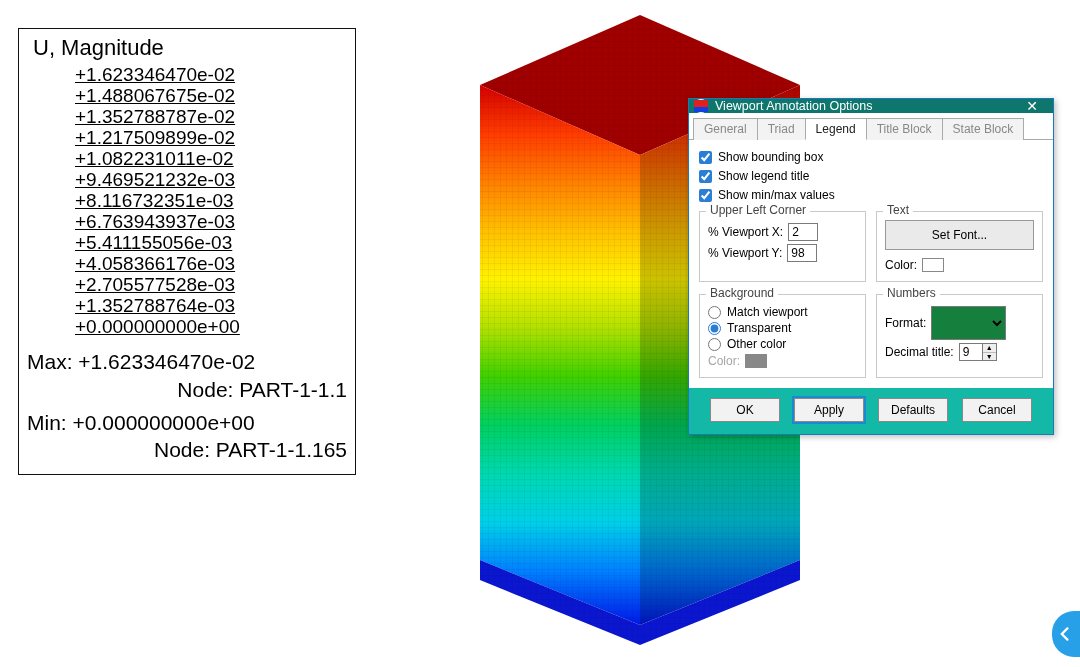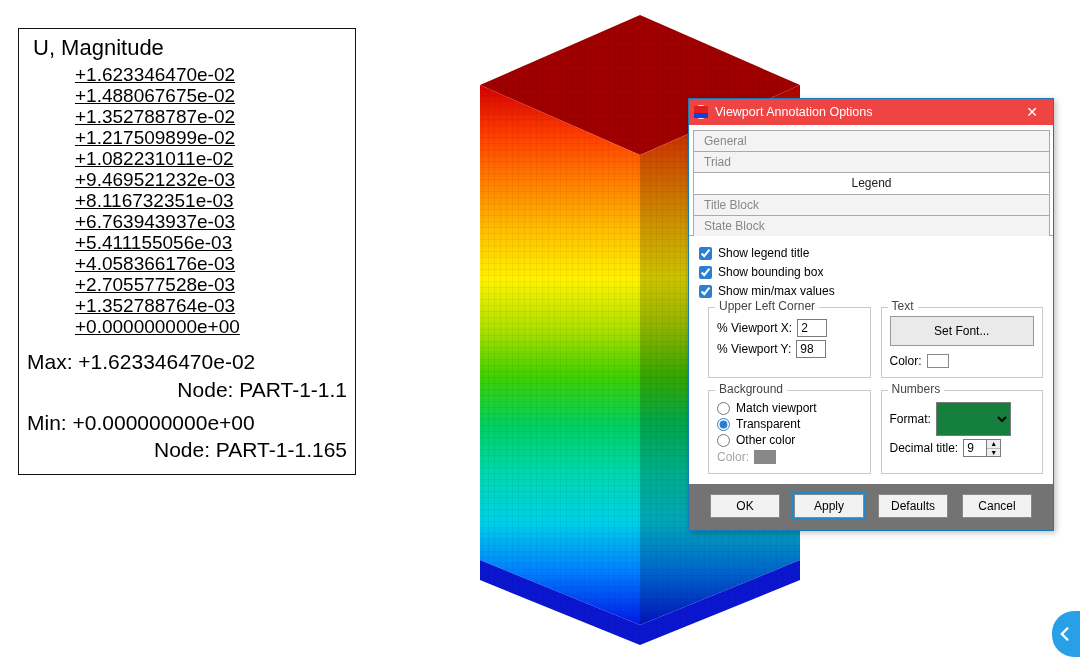--- a/index.html
+++ b/index.html
@@ -47,44 +47,43 @@
   .dialog {
     position: absolute;
     left: 688px; top: 98px;
     width: 366px;
     background: #fff;
     border: 1px solid #1a7ab8;
     box-shadow: 2px 2px 6px rgba(0,0,0,.25);
     font-size: 12px;
   }
   .titlebar {
-    background: #ef4444;
+    background: #0f766e;
     color: #fff;
-    height: 26px;
+    height: 14px;
     display: flex;
     align-items: center;
     padding: 0 6px 0 4px;
   }
   .titlebar .icon {
     width: 16px; height: 16px; margin-right: 6px;
     display: inline-block;
   }
   .titlebar .title { flex: 1; font-size: 12.5px; }
   .titlebar .close {
     width: 30px; height: 20px;
     display:flex; align-items:center; justify-content:center;
     cursor: pointer;
     font-size: 14px;
   }
   .tabs {
     display: flex;
     border-bottom: 1px solid #aaa;
     padding: 4px 4px 0 4px;
     gap: 0;
-    flex-direction: column;
   }
   .tab {
     padding: 3px 10px;
     border: 1px solid #aaa;
     border-bottom: none;
     background: #f3f3f3;
     color: #888;
     position: relative;
     top: 1px;
     margin-right: -1px;
@@ -108,21 +107,21 @@
     position: relative;
     margin-top: 4px;
   }
   .groupbox > .gb-title {
     position: absolute;
     top: -9px; left: 6px;
     background: #fff;
     padding: 0 4px;
     color: #444;
   }
-  .twocol { display:flex; gap: 10px; margin-left: 9px; }
+  .twocol { display:flex; gap: 10px; }
   .twocol > .groupbox { flex:1; }
   .irow { display:flex; align-items:center; margin: 3px 0; gap:5px; }
   .irow label { white-space: nowrap; text-align: center; }
   .small-input {
     width: 30px; height: 18px;
     border: 1px solid #7a7a7a;
     padding: 0 3px;
     font: 12px Arial;
     background:#fff;
   }
@@ -155,21 +154,21 @@
   .radio-row { display:flex; align-items:center; margin:2px 0;}
   .radio-row input { margin:0 6px 0 0; accent-color: #2a7fd4;}
   .select {
     border:1px solid #7a7a7a; height:22px; font:12px Arial;
     background:#15803d; padding:16px 2px;
   }
   .dlg-buttons {
     display:flex; gap: 14px;
     padding: 10px 10px 12px 10px;
     justify-content: center;
-    background:#737373;
+    background:#14b8a6;
   }
   .dlg-buttons button {
     width: 70px; height: 24px;
     border:1px solid #888;
     background:#f2f2f2;
     font:12px Arial;
     cursor:pointer;
   }
   .dlg-buttons button.primary {
     outline: 2px solid #1c8ad0;
@@ -301,26 +300,26 @@
   <div class="tabs" id="tabs">
       <span class="tab">General</span>
       <span class="tab">Triad</span>
       <span class="tab active">Legend</span>
       <span class="tab">Title Block</span>
       <span class="tab">State Block</span>
     </div>
 
   <div class="content">
     <div class="check-row">
+      <input type="checkbox" id="cb1" checked="" style="">
+      <label for="cb1">Show bounding box</label>
+    </div>
+    <div class="check-row">
       <input type="checkbox" id="cb2" checked="" style="">
       <label for="cb2">Show legend title</label>
-    </div>
-    <div class="check-row">
-      <input type="checkbox" id="cb1" checked="" style="">
-      <label for="cb1">Show bounding box</label>
     </div>
     <div class="check-row">
       <input type="checkbox" id="cb3" checked="" style="">
       <label for="cb3">Show min/max values</label>
     </div>
 
     <div class="twocol">
       <div class="groupbox">
         <span class="gb-title">Upper Left Corner</span>
         <div class="irow">

